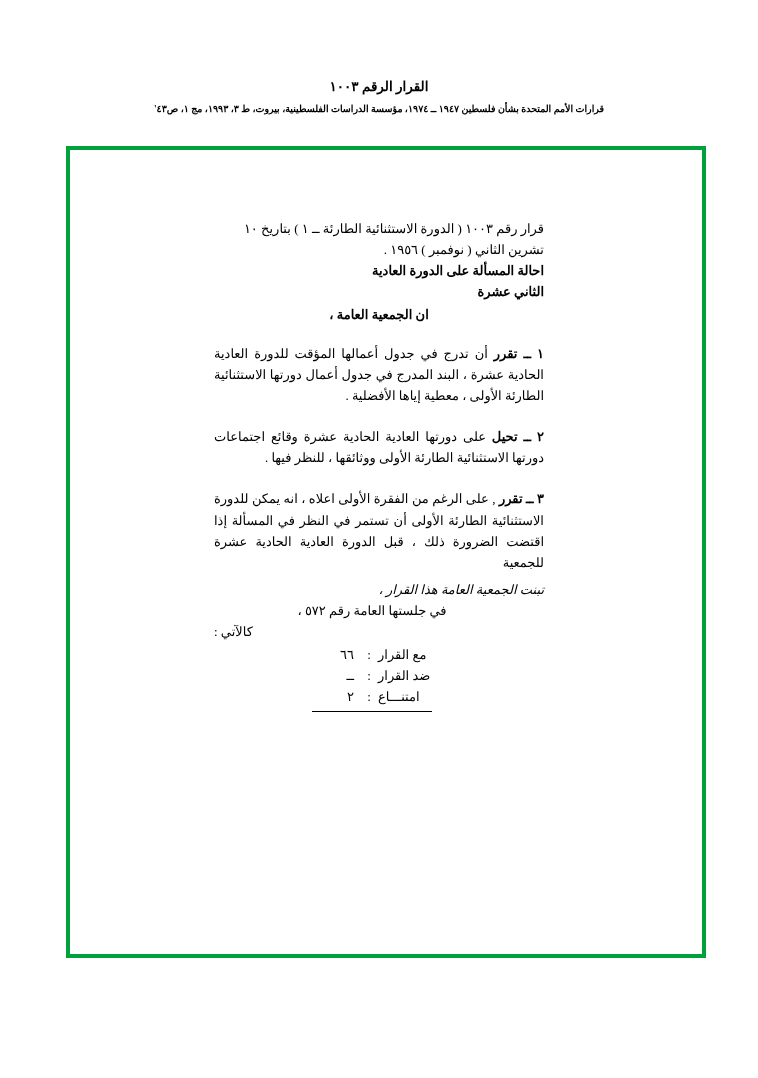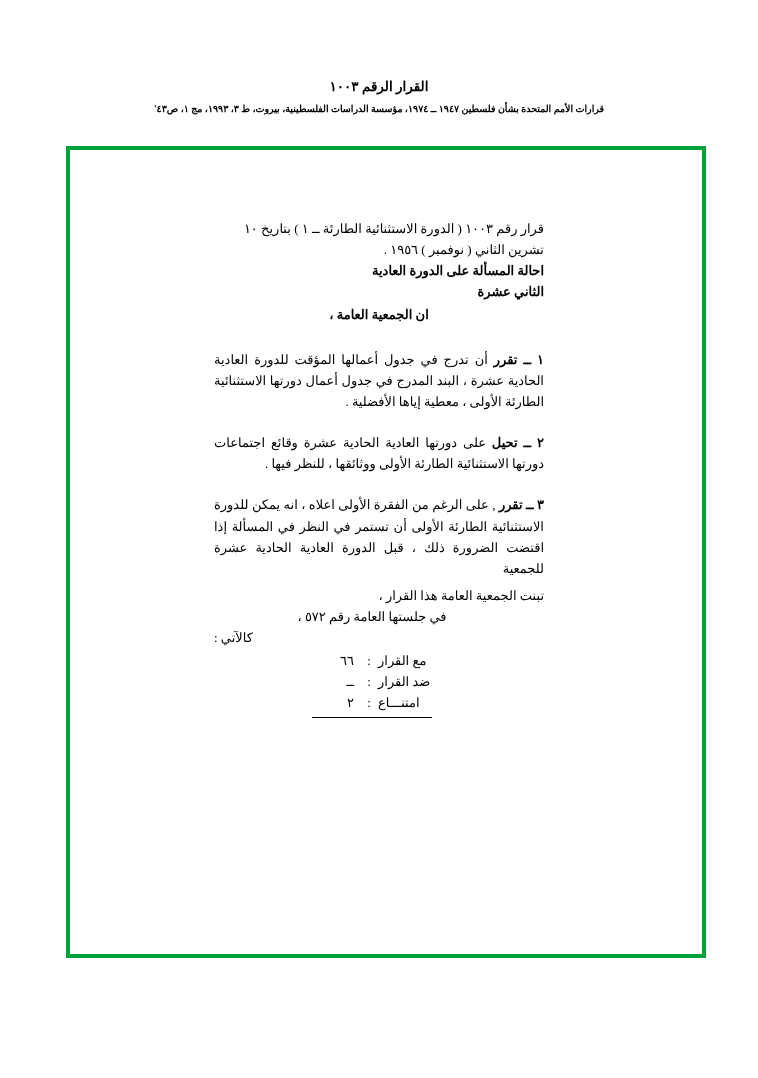--- a/index.html
+++ b/index.html
@@ -71,25 +71,26 @@
   }
   .lead {
     font-weight: bold;
   }
   .para {
     margin-top: 20px;
     text-align: justify;
     text-justify: inter-word;
   }
   .para.first {
-    margin-top: 24px;
+    margin-top: 18px;
   }
   .closing {
     margin-top: 6px;
     text-align: right;
+    font-style: italic;
   }
   .closing-indent {
     text-align: center;
     padding-right: 14px;
   }
   .kalati {
     text-align: left;
     padding-right: 40px;
   }
   .votes {

